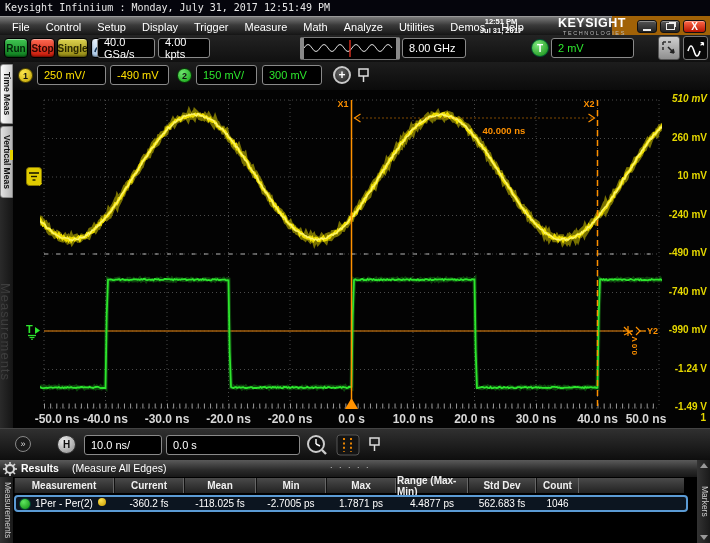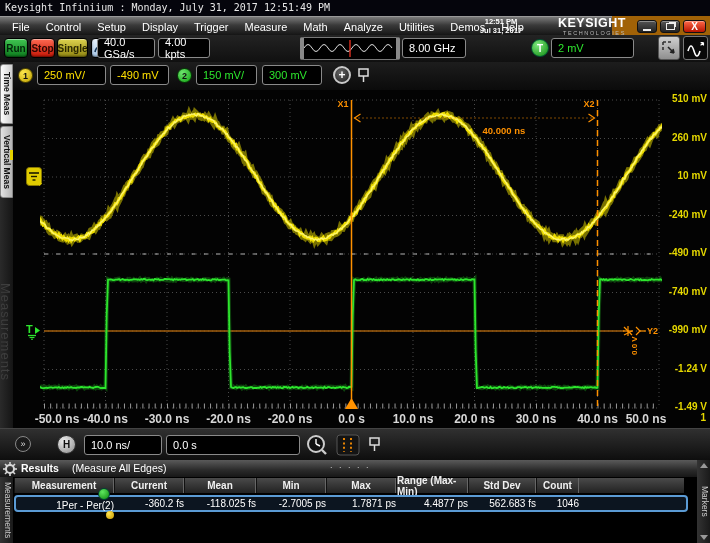--- a/index.html
+++ b/index.html
@@ -112,21 +112,21 @@
   .th:nth-of-type(1){width:100px;}
   .th:nth-of-type(2){width:70px;}
   .th:nth-of-type(3){width:72px;}
   .th:nth-of-type(4){width:70px;}
   .th:nth-of-type(5){width:70px;}
   .th:nth-of-type(6){width:72px;}
   .th:nth-of-type(7){width:68px;}
   .th:nth-of-type(8){width:43px;}
   #res-row{position:absolute;left:1px;top:18px;width:674px;height:17px;border:2px solid #5b9bd5;border-radius:4px;
     background:#0c1520;display:flex;align-items:center;box-sizing:border-box;color:#fff;font-size:10px;}
-  .td{display:flex;align-items:flex-end;justify-content:center;box-sizing:border-box;flex-direction:column;}
+  .td{display:flex;align-items:flex-start;justify-content:center;box-sizing:border-box;}
   .td:nth-of-type(1){width:98px;justify-content:flex-start;padding-left:3px;}
   .td:nth-of-type(2){width:70px;}
   .td:nth-of-type(3){width:72px;}
   .td:nth-of-type(4){width:70px;}
   .td:nth-of-type(5){width:70px;}
   .td:nth-of-type(6){width:72px;}
   .td:nth-of-type(7){width:68px;}
   .td:nth-of-type(8){width:43px;}
   .meas-ico{width:10px;height:10px;border-radius:50%;background:radial-gradient(circle at 35% 30%,#5fe65f,#0d8a0d);
     border:1px solid #043;margin-right:4px;flex:none;}
@@ -373,21 +373,21 @@
         <div class="td">-118.025 fs</div>
         <div class="td">-2.7005 ps</div>
         <div class="td">1.7871 ps</div>
         <div class="td">4.4877 ps</div>
         <div class="td">562.683 fs</div>
         <div class="td">1046</div>
       </div>
     </div>
   </div>
 
-<div class="ylab" style="left: 663px; top: 93px;">510 mV</div>
+<div class="ylab" style="left: 663px; top: 93px; font-style: italic;">510 mV</div>
     <div class="ylab" style="left: 663px; top: 131.5px;">260 mV</div>
     <div class="ylab" style="left: 663px; top: 170px;">10 mV</div>
     <div class="ylab" style="left: 663px; top: 208.5px;">-240 mV</div>
     <div class="ylab" style="left: 663px; top: 247px;">-490 mV</div>
     <div class="ylab" style="left: 663px; top: 285.5px;">-740 mV</div>
     <div class="ylab" style="left: 663px; top: 324px;">-990 mV</div>
     <div class="ylab" style="left: 663px; top: 362.5px;">-1.24 V</div>
     <div class="ylab" style="left: 663px; top: 401px;">-1.49 V</div>
     <div class="xlab" style="left: 27px;">-50.0 ns</div>
     <div class="xlab" style="left: 75.5px;">-40.0 ns</div>

